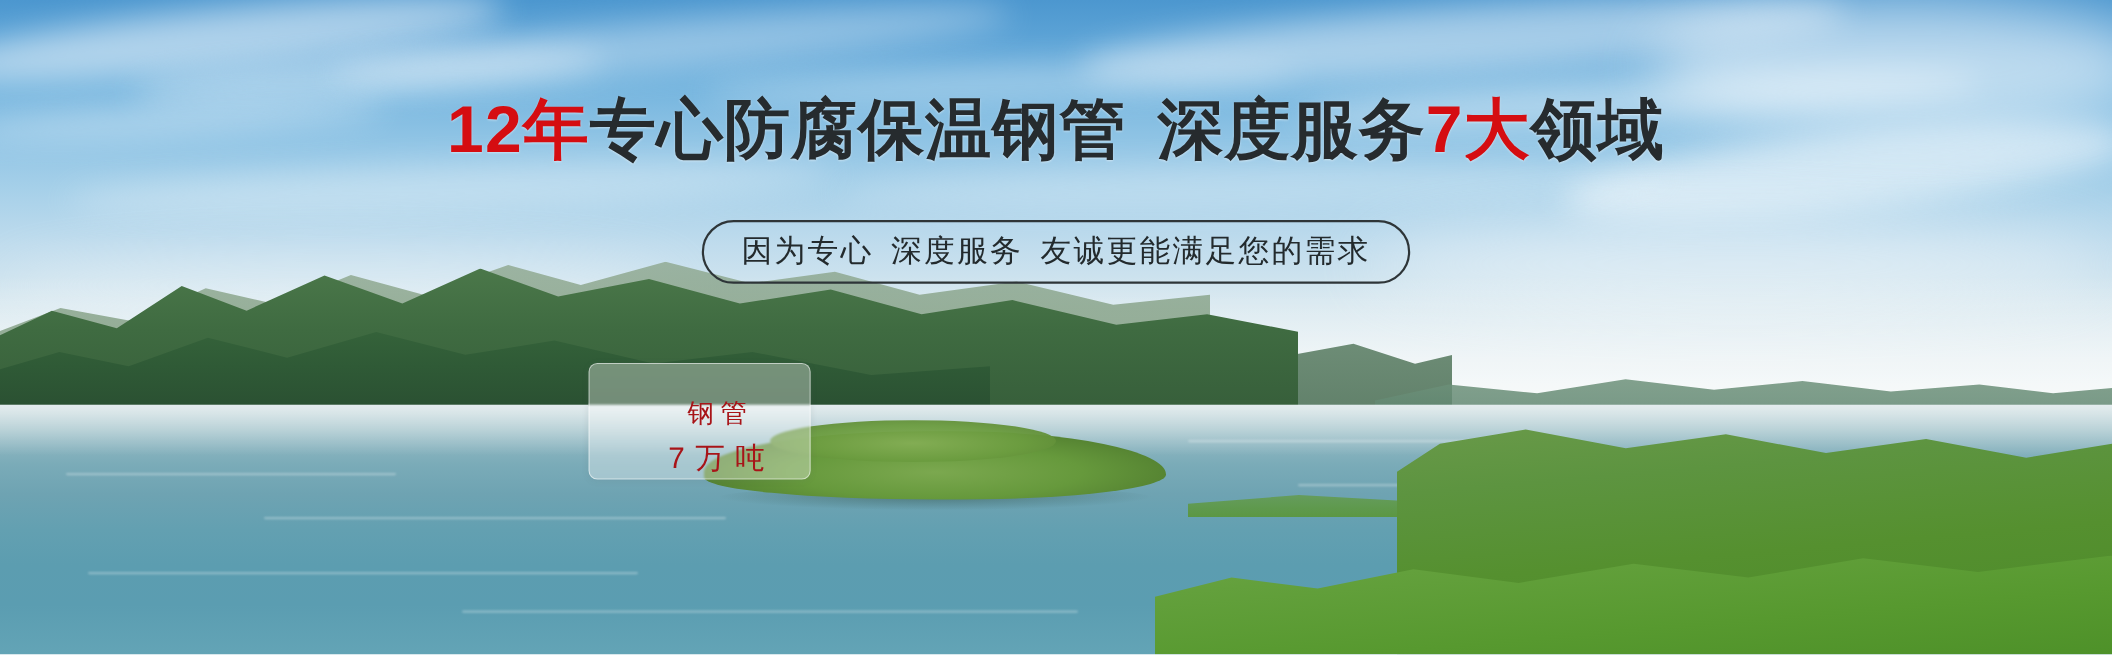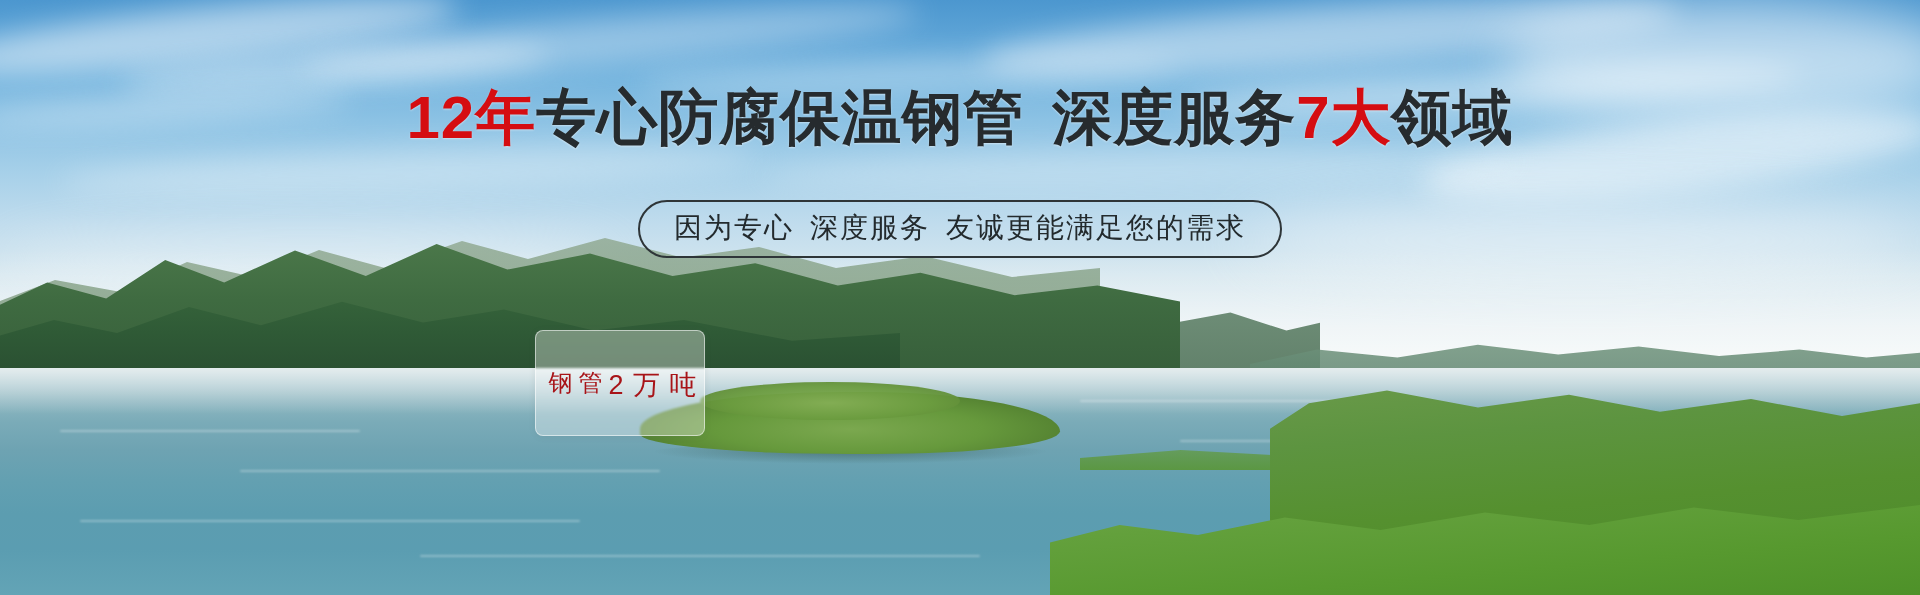--- a/index.html
+++ b/index.html
@@ -180,24 +180,25 @@
     display:flex;
     gap:8px;
   }
   .card{
     width:168px; height:104px;
     border-radius:8px;
     background:rgba(255,255,255,.34);
     border:1px solid rgba(255,255,255,.55);
     box-shadow:0 1px 6px rgba(80,100,110,.12);
     display:flex;
-    flex-direction:row;
+    flex-direction:column;
     align-items:center;
-    justify-content:center;
+    justify-content:flex-end;
     backdrop-filter:blur(1px);
+    padding-left:32px;
   }
   .card-title{
     font-size:24px;
     color:#a81418;
     letter-spacing:6px;
     text-indent:6px;
     line-height:32px;
     font-weight:normal;
   }
   .card-value{
@@ -261,21 +262,21 @@
     </div>
 
     <div class="subtitle">
       <span>因为专心</span><span class="st-gap"></span><span>深度服务</span><span class="st-gap"></span><span>友诚更能满足您的需求</span>
     </div>
 
     <div class="cards">
 
       <div class="card">
         <div class="card-title">钢管</div>
-        <div class="card-value"><span>2 万 吨</span></div>
+        <div class="card-value"><span>7 万 吨</span></div>
       </div>
 
 
 
     </div>
 
   </div>
 </div>
 
 </body></html>

